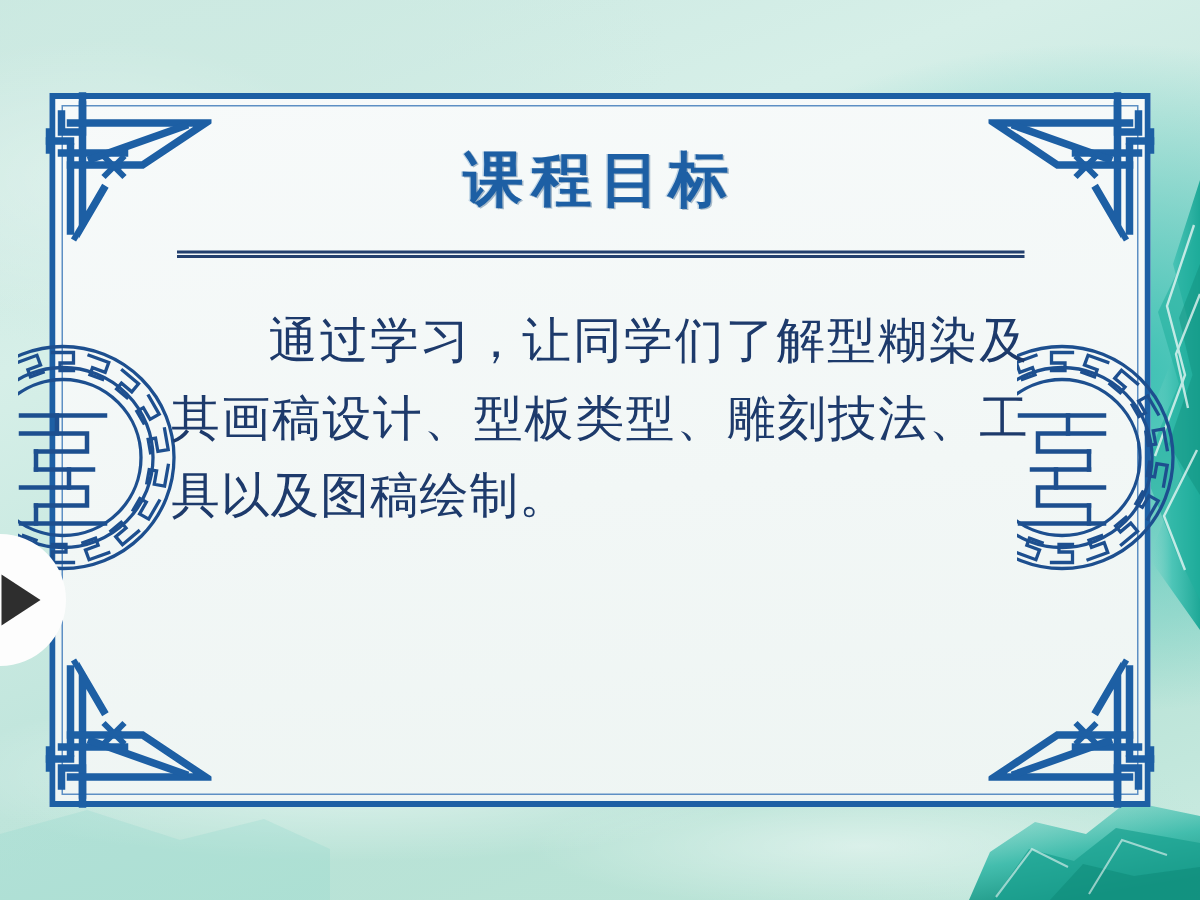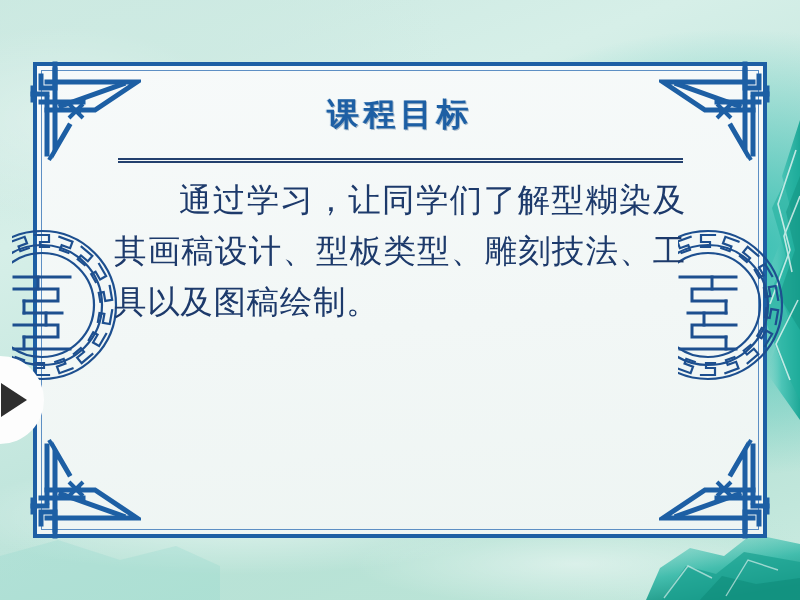--- a/index.html
+++ b/index.html
@@ -70,37 +70,37 @@
   .med-right { right:12px; }
   .med-right svg { margin-left:-50px; transform:scaleX(-1); transform-origin:80px 80px; }
 
   
   .content {
     position:absolute;
     left:112px; top:96px; right:112px;
     text-align:center;
   }
   .title {
-    font-size:32px;
+    font-size:40px;
     font-weight:700;
     letter-spacing:.14em;
     color:#1d5fa4;
     line-height:1.18;
     text-shadow:1px 1px 0 rgba(18,62,110,.35), -1px 0 0 rgba(40,110,175,.25);
     font-family:"DejaVu Serif", serif;
     white-space:nowrap;
   }
   .rule {
     margin:24px auto 0;
     width:565px; height:5px;
     border-top:2px solid #23406e;
     border-bottom:2px solid #23406e;
   }
   .body-text {
-    margin-top:12px;
+    margin-top:30px;
     font-size:32.5px;
     line-height:1.58;
     color:#1d3a6b;
     text-align:justify;
     text-align-last:left;
     text-indent:2em;
     letter-spacing:.02em;
     font-family:"DejaVu Serif", serif;
     padding:0 2px;
   }

